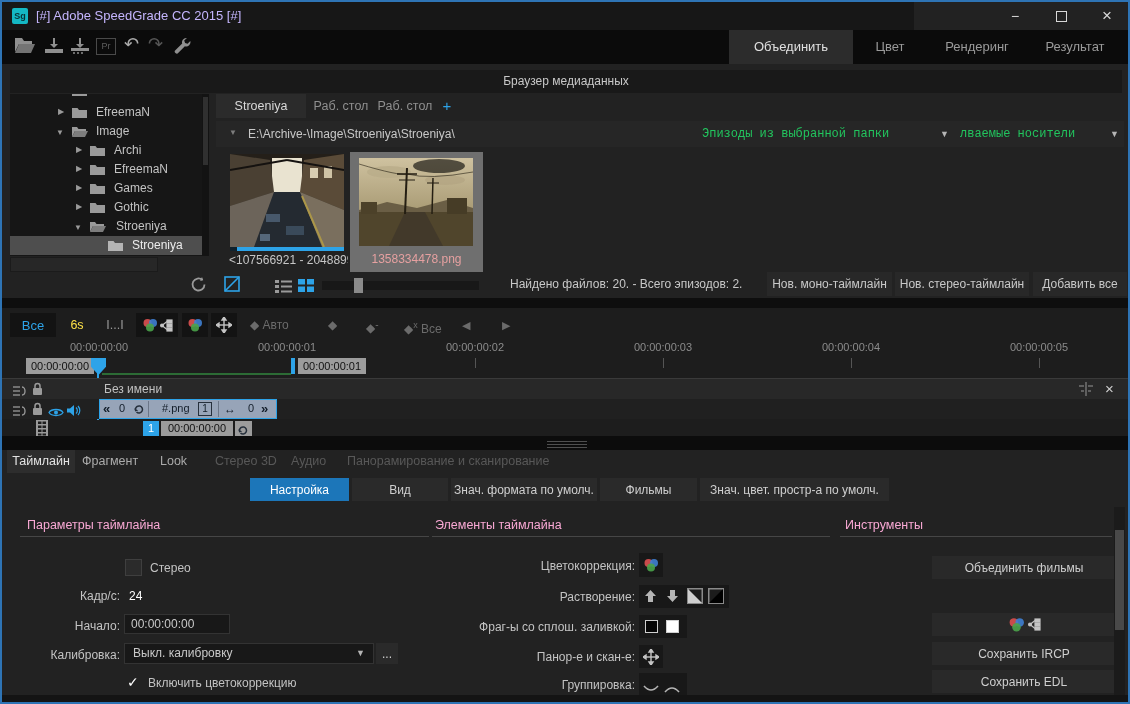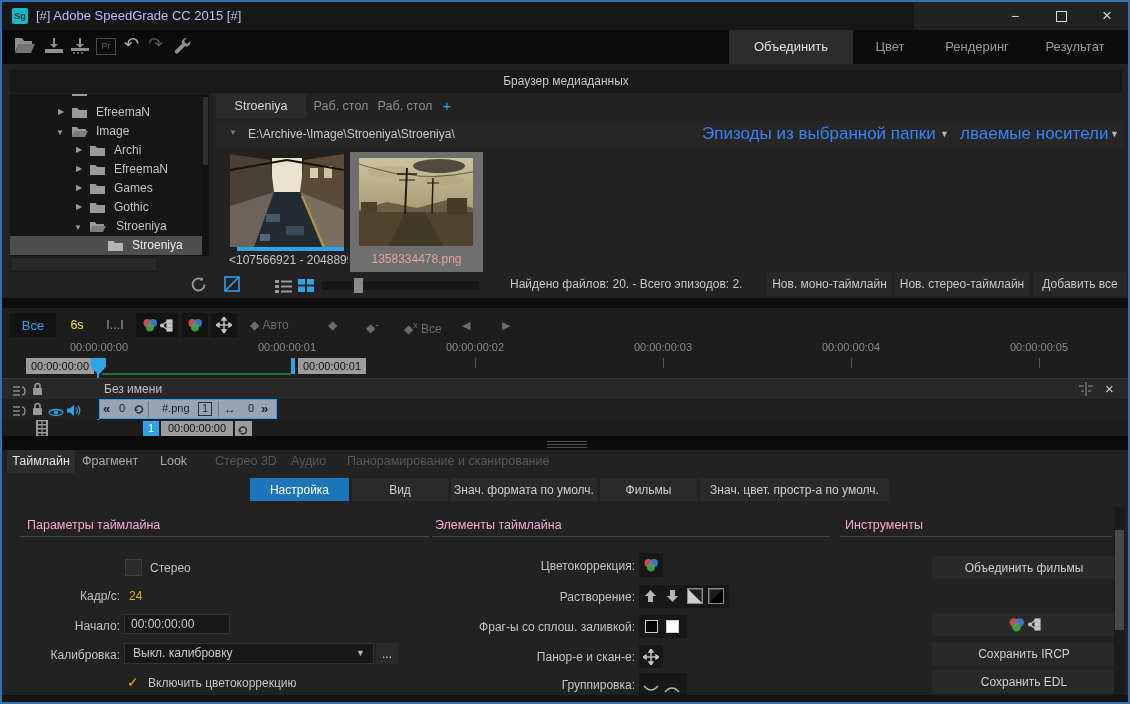--- a/index.html
+++ b/index.html
@@ -31,21 +31,21 @@
   .tarr{position:absolute;top:4px;font-size:8px;color:#9a9a9a;}
   .tfold{position:absolute;top:4px;}
   .tlab{position:absolute;top:2px;}
   .vscroll{position:absolute;left:200px;top:92px;width:7px;height:162px;background:#131313;}
   .vthumb{position:absolute;left:201px;top:95px;width:5px;height:68px;background:#303030;}
   .treeinput{position:absolute;left:8px;top:255px;width:146px;height:13px;background:#272727;border:1px solid #1b1b1b;}
   .mbtab{position:absolute;top:92px;height:24px;line-height:24px;text-align:center;font-size:12.5px;color:#8f8f8f;}
   .mbtab.active{background:#2b2b2b;color:#d8d8d8;}
   .pathrow{position:absolute;left:214px;top:119px;width:908px;height:26px;background:#262626;}
   .pathtxt{position:absolute;left:246px;top:119px;height:26px;line-height:26px;font-size:12px;color:#c8c8c8;}
-  .dd{position:absolute;top:119px;height:26px;line-height:26px;font-size:17px;color:#3b82f6;}
+  .dd{position:absolute;top:119px;height:26px;line-height:26px;font-size:12px;color:#22c55e;font-family:Liberation Mono, monospace;}
   .ddarr{font-size:9px;color:#b5b5b5;}
   .thumbimg{position:absolute;width:114px;overflow:hidden;background:#333;}
   .caption{position:absolute;font-size:12px;white-space:nowrap;}
   .mbbarbtn{position:absolute;top:270px;height:24px;background:#282828;color:#c8c8c8;font-size:12px;
             display:flex;align-items:center;justify-content:center;}
   .status{position:absolute;left:508px;top:268px;height:28px;line-height:28px;font-size:12px;color:#c8c8c8;}
   .gapstrip{position:absolute;left:0;top:296px;width:1126px;height:10px;background:#0e0e0e;}
   
   .tl{position:absolute;left:0;top:306px;width:1126px;height:130px;background:#1d1d1d;}
   .tlbtn{position:absolute;top:5px;height:24px;background:#131313;display:flex;align-items:center;justify-content:center;}
@@ -61,21 +61,21 @@
   
   .ptab{position:absolute;top:448px;height:23px;line-height:23px;font-size:12.5px;color:#ababab;}
   .ptab.active{background:#2d2d2d;color:#e3e3e3;text-align:center;}
   .ptab.dis{color:#585858;}
   .subtab{position:absolute;top:476px;height:23px;background:#2a2a2a;color:#cfcfcf;font-size:12px;
           display:flex;align-items:center;justify-content:center;}
   .subtab.active{background:#1c76b9;color:#ffffff;}
   .sechead{position:absolute;font-size:12.5px;color:#f9a8d4;}
   .sechr{position:absolute;height:1px;background:#464646;}
   .flabel{position:absolute;font-size:12px;color:#c3c3c3;text-align:right;}
-  .fvalue{position:absolute;font-size:12px;color:#eab308;}
+  .fvalue{position:absolute;font-size:12px;color:#ffffff;}
   .finput{position:absolute;background:#181818;border:1px solid #333;color:#c9c9c9;font-size:12px;}
   .checkbox{position:absolute;width:15px;height:15px;background:#2b2b2b;border:1px solid #3f3f3f;}
   .iconwell{position:absolute;background:#181818;}
   .toolbtn{position:absolute;left:930px;width:184px;height:23px;background:#292929;color:#cfcfcf;font-size:12px;
            display:flex;align-items:center;justify-content:center;}
   .footer{position:absolute;left:0;top:693px;width:1126px;height:8px;background:#141414;}
 </style>
 </head>
 <body>
 

